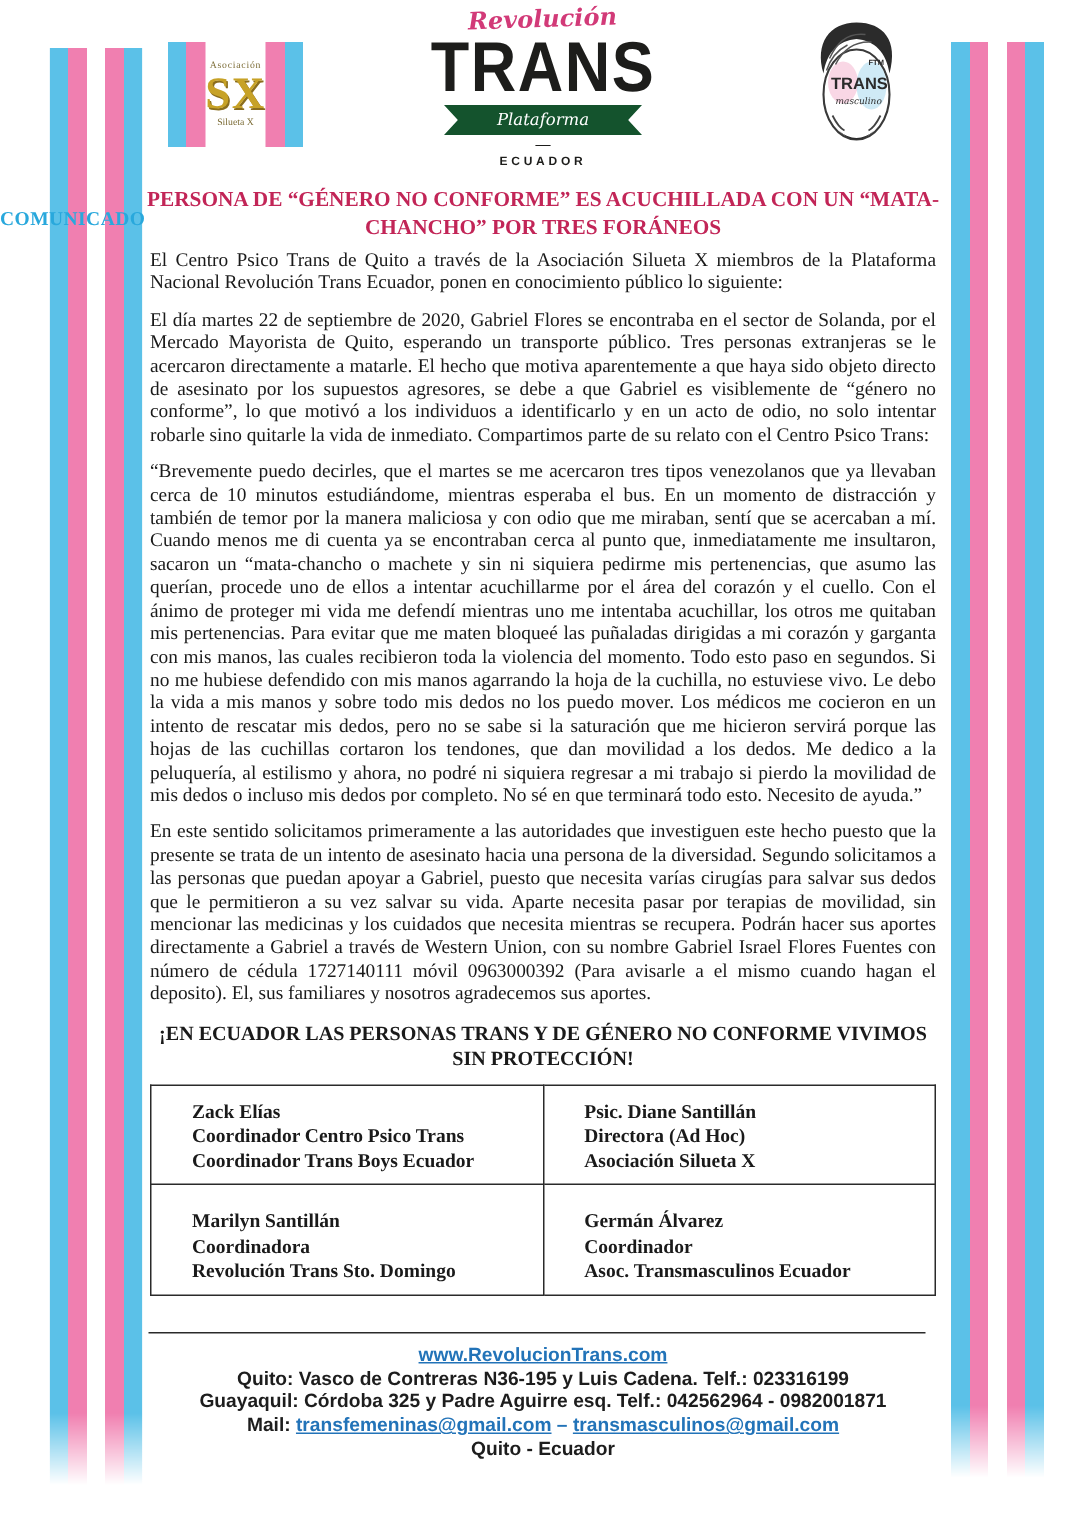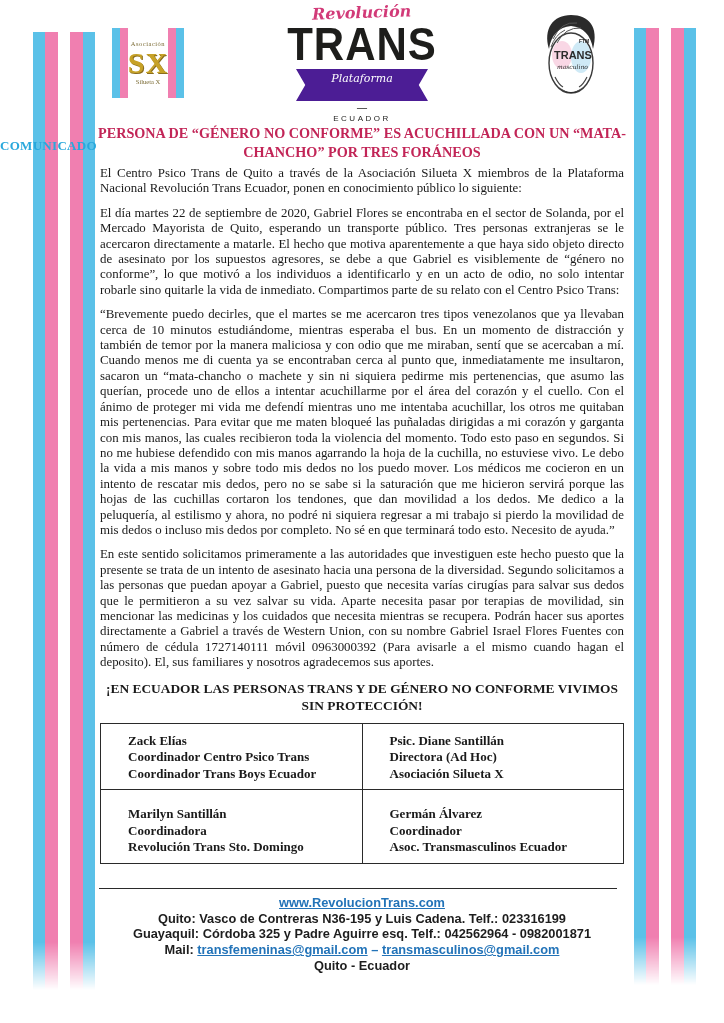--- a/index.html
+++ b/index.html
@@ -9,42 +9,42 @@
   
   .ribbon{position:absolute;width:62px;
           background:linear-gradient(to right,
             #5bc1e8 0 20%, #f07fb0 20% 40%, #ffffff 40% 60%, #f07fb0 60% 80%, #5bc1e8 80% 100%);
           -webkit-mask-image:linear-gradient(180deg,#000 0 95%,transparent 100%);
           mask-image:linear-gradient(180deg,#000 0 95%,transparent 100%);}
   .ribbon.left{left:33px;top:32px;height:958px;}
   .ribbon.right{left:634px;top:28px;height:957px;}
 
   
-  .sx-logo{position:absolute;left:112px;top:28px;width:72px;height:70px;display:flex;background:#fff;}
+  .sx-logo{position:absolute;left:112px;top:28px;width:90px;height:70px;display:flex;background:#fff;}
   .sx-stripe{width:13px;height:100%;}
   .sx-blue{background:#5bc1e8;} .sx-pink{background:#f07fb0;}
   .sx-center{flex:1;display:flex;flex-direction:column;align-items:center;justify-content:center;line-height:1;}
   .sx-top{font-size:6.5px;color:#7a6a33;letter-spacing:.5px;}
   .sx-letters{font-size:30px;font-weight:bold;color:#c7a227;letter-spacing:1px;
               text-shadow:1px 1px 0 #8a6d1d;margin:1px 0;}
   .sx-bottom{font-size:6.5px;color:#7a6a33;}
 
   
   .trans-logo{position:absolute;left:50%;top:5px;transform:translateX(-50%);
               width:190px;text-align:center;line-height:1;}
   .trans-script{font-family:"DejaVu Serif",serif;font-style:italic;font-weight:bold;
                 color:#d23a78;font-size:16px;transform:rotate(-2deg);display:inline-block;}
   .trans-main{font-family:"Liberation Sans",sans-serif;font-weight:700;font-size:42px;
               color:#1d1d1b;letter-spacing:1px;display:block;transform:scaleY(1.12);margin-top:2px;}
-  .trans-banner{display:inline-block;margin-top:4px;background:#4c1d95;color:#fff;
+  .trans-banner{display:inline-block;margin-top:4px;background:#14532d;color:#fff;
                 font-family:"DejaVu Serif",serif;font-style:italic;font-size:11px;
-                width:132px;padding:4px 0 17px;
+                width:132px;padding:4px 0 5px;
                 clip-path:polygon(0 0,100% 0,93% 50%,100% 100%,0 100%,7% 50%);}
   .trans-dash{display:block;color:#1d1d1b;font-size:10px;font-weight:bold;margin-top:2px;}
-  .trans-country{display:block;color:#1d1d1b;font-size:8px;font-weight:normal;letter-spacing:2.5px;
+  .trans-country{display:block;color:#1d1d1b;font-size:8px;font-weight:bold;letter-spacing:2.5px;
                  font-family:"Liberation Sans",sans-serif;margin-top:2px;}
 
   
   .ftm-logo{position:absolute;left:537px;top:11px;width:68px;height:88px;}
 
   .kicker{position:absolute;left:0;right:0;top:106px;
           color:#29a8dc;font-weight:bold;font-size:13px;letter-spacing:.3px;margin-top:32px;}
   .doc-title{position:absolute;left:50%;transform:translateX(-50%);top:124px;width:545px;
              text-align:center;color:#c22557;font-weight:bold;font-size:14.2px;line-height:19px;}
 

